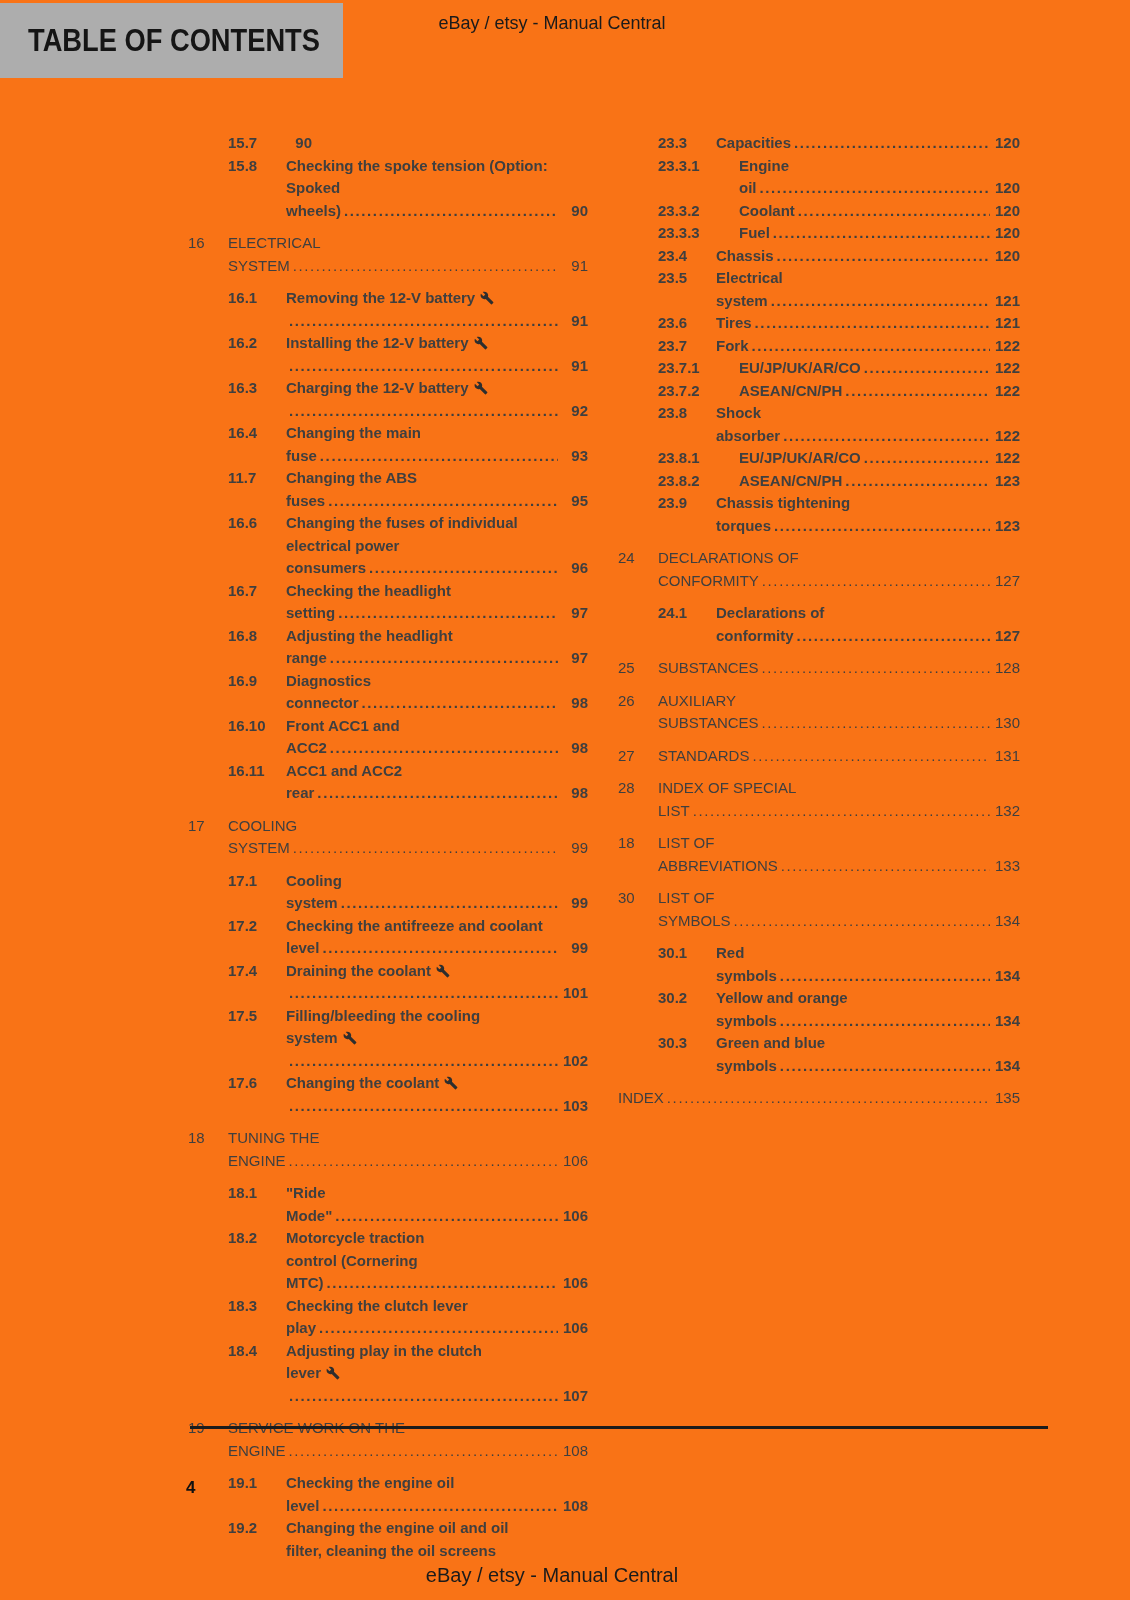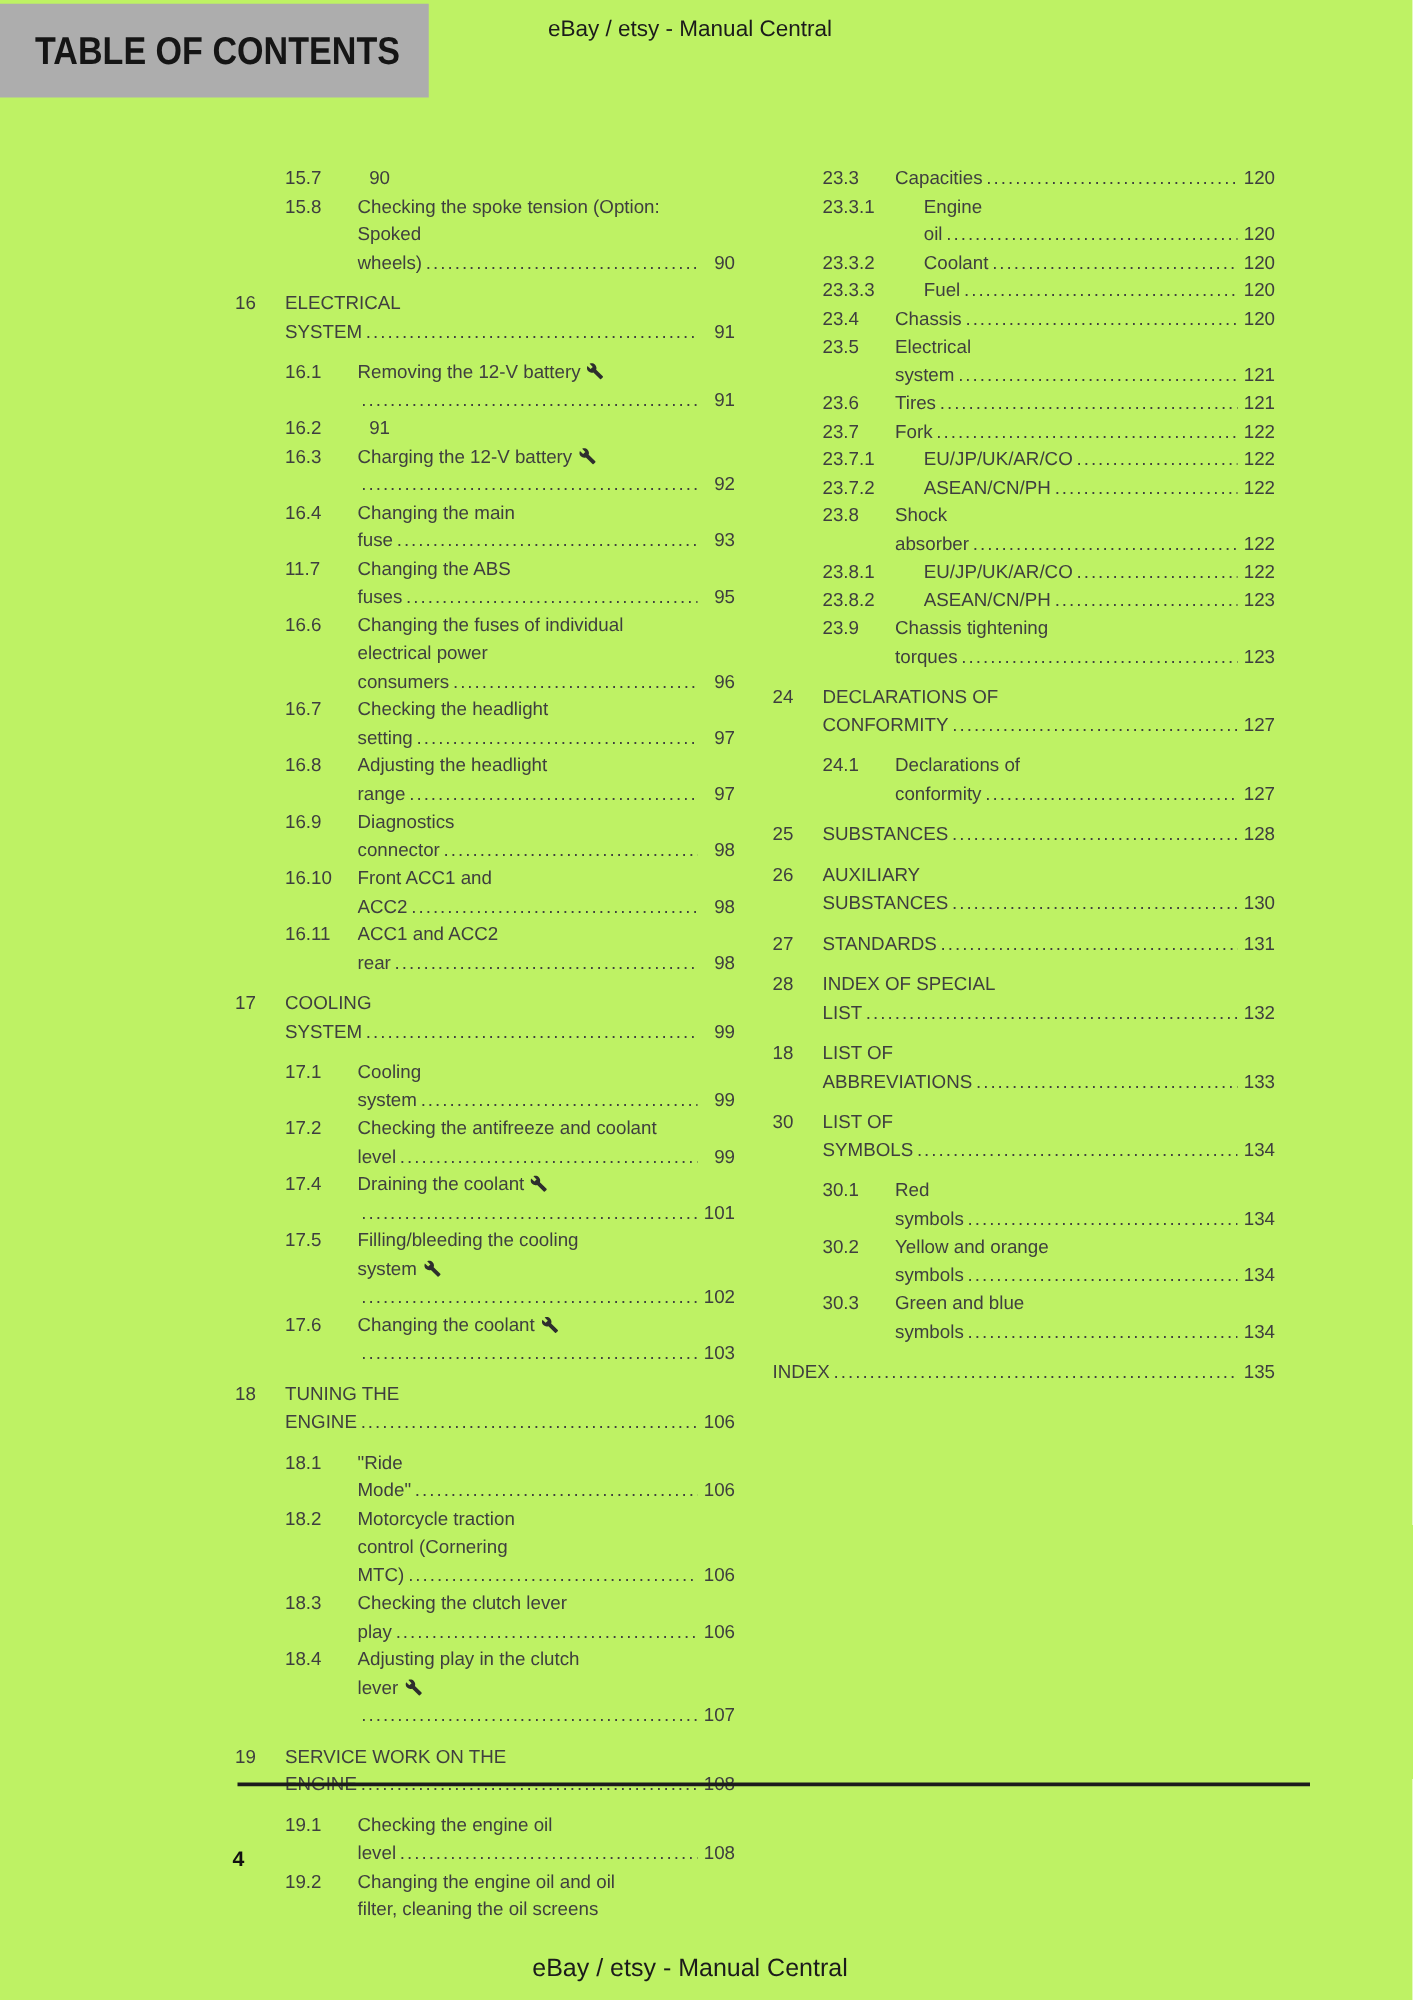--- a/index.html
+++ b/index.html
@@ -4,21 +4,21 @@
 <style>
   :root{
     --text:#3f3f3f;
     --title-box-bg:#adadad;
     --title-box-text:#151515;
     --rule:#1c1c1c;
     --watermark-text:#1b1b1b;
   }
   html,body{margin:0;padding:0;background:#ffffff;}
   .page{
-    position:relative;width:1130px;height:1600px;background:#bef264;overflow:hidden;
+    position:relative;width:1130px;height:1600px;background:#f97316;overflow:hidden;
     font-family:"Liberation Sans","DejaVu Sans",sans-serif;color:var(--text);
   }
   
   .title-box{
     position:absolute;left:0;top:3px;width:343px;height:75px;
     background:var(--title-box-bg);display:flex;align-items:center;
     padding-left:28px;box-sizing:border-box;
   }
   .title-box .t{
     font-size:31px;font-weight:800;color:var(--title-box-text);
@@ -32,21 +32,21 @@
   
   .columns{position:absolute;left:188px;top:132px;display:flex;gap:30px;}
   .col{width:400px;}
   .col-right{width:402px;}
   .toc-row{
     display:flex;font-size:15px;line-height:22.5px;color:var(--text);
   }
   .toc-row.l1,.toc-row.l0{margin:10px 0;}
   .num{flex:0 0 auto;align-self:flex-start;}
   .l1 .num{width:40px;}
-  .l2,.l3{padding-left:40px;}
+  .l2,.l3{padding-left:40px;font-weight:bold;}
   .l2 .num{width:58px;}
   .l3 .num{width:81px;}
   .l0{padding-left:0;align-items:flex-end;}
   .mid{flex:1 1 auto;overflow:hidden;margin-right:4px;}
   .title{white-space:pre-line;}
   .dots{white-space:nowrap;letter-spacing:1.6px;margin-left:3px;}
   .dots::after{content:"..........................................................................................";}
   .pgno{flex:0 0 auto;align-self:flex-end;min-width:26px;text-align:right;}
   .wrench{display:inline-block;margin:0 1px 0 5px;color:#2e2e2e;}
   .wrench svg{vertical-align:-2px;}
@@ -88,20 +88,23 @@
   </div>
         <div class="toc-row l2">
     <span class="num">16.1</span>
     <span class="mid"><span class="title">Removing the 12-V battery</span><span class="wrench"><svg viewBox="0 0 24 24" width="14" height="14" fill="currentColor">
                 <path d="M22.7 19l-9.1-9.1c.9-2.3.4-5-1.5-6.9-2-2-5-2.4-7.4-1.3L9 6 6 9 1.6 4.7C.4 7.1.9 10.1 2.9 12.1c1.9 1.9 4.6 2.4 6.9 1.5l9.1 9.1c.4.4 1 .4 1.4 0l2.3-2.3c.5-.4.5-1.1.1-1.4z"></path>
               </svg></span><span class="dots"></span></span>
     <span class="pgno">91</span>
   </div>
         <div class="toc-row l2">
     <span class="num">16.2</span>
+    <span class="mid"><span class="title">Installing the 12-V battery</span><span class="wrench"><svg viewBox="0 0 24 24" width="14" height="14" fill="currentColor">
+                <path d="M22.7 19l-9.1-9.1c.9-2.3.4-5-1.5-6.9-2-2-5-2.4-7.4-1.3L9 6 6 9 1.6 4.7C.4 7.1.9 10.1 2.9 12.1c1.9 1.9 4.6 2.4 6.9 1.5l9.1 9.1c.4.4 1 .4 1.4 0l2.3-2.3c.5-.4.5-1.1.1-1.4z"></path>
+              </svg></span><span class="dots"></span></span>
     <span class="pgno">91</span>
   </div>
         <div class="toc-row l2">
     <span class="num">16.3</span>
     <span class="mid"><span class="title">Charging the 12-V battery</span><span class="wrench"><svg viewBox="0 0 24 24" width="14" height="14" fill="currentColor">
                 <path d="M22.7 19l-9.1-9.1c.9-2.3.4-5-1.5-6.9-2-2-5-2.4-7.4-1.3L9 6 6 9 1.6 4.7C.4 7.1.9 10.1 2.9 12.1c1.9 1.9 4.6 2.4 6.9 1.5l9.1 9.1c.4.4 1 .4 1.4 0l2.3-2.3c.5-.4.5-1.1.1-1.4z"></path>
               </svg></span><span class="dots"></span></span>
     <span class="pgno">92</span>
   </div>
         <div class="toc-row l2">

